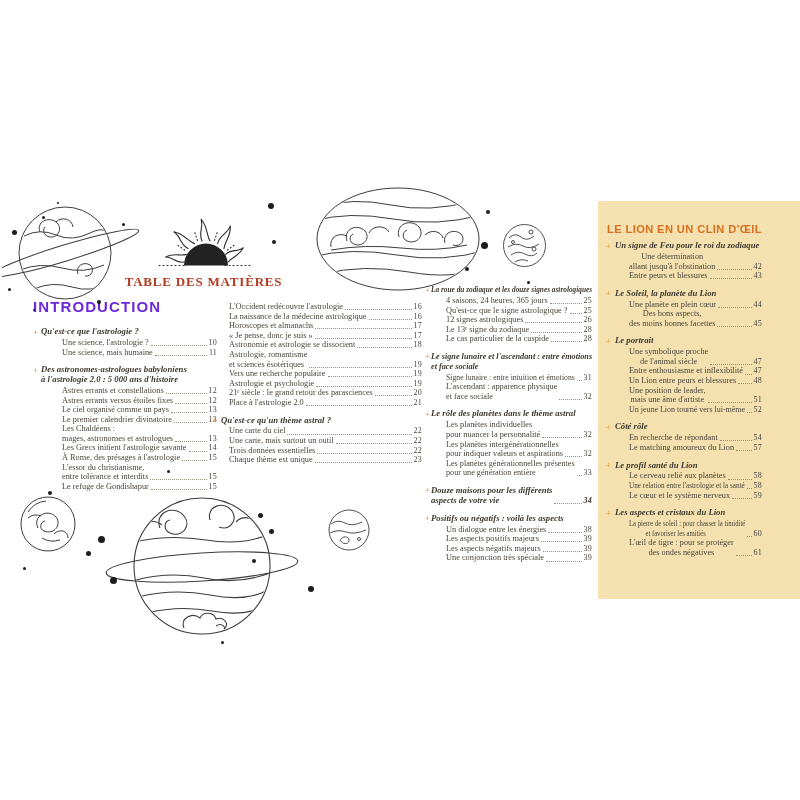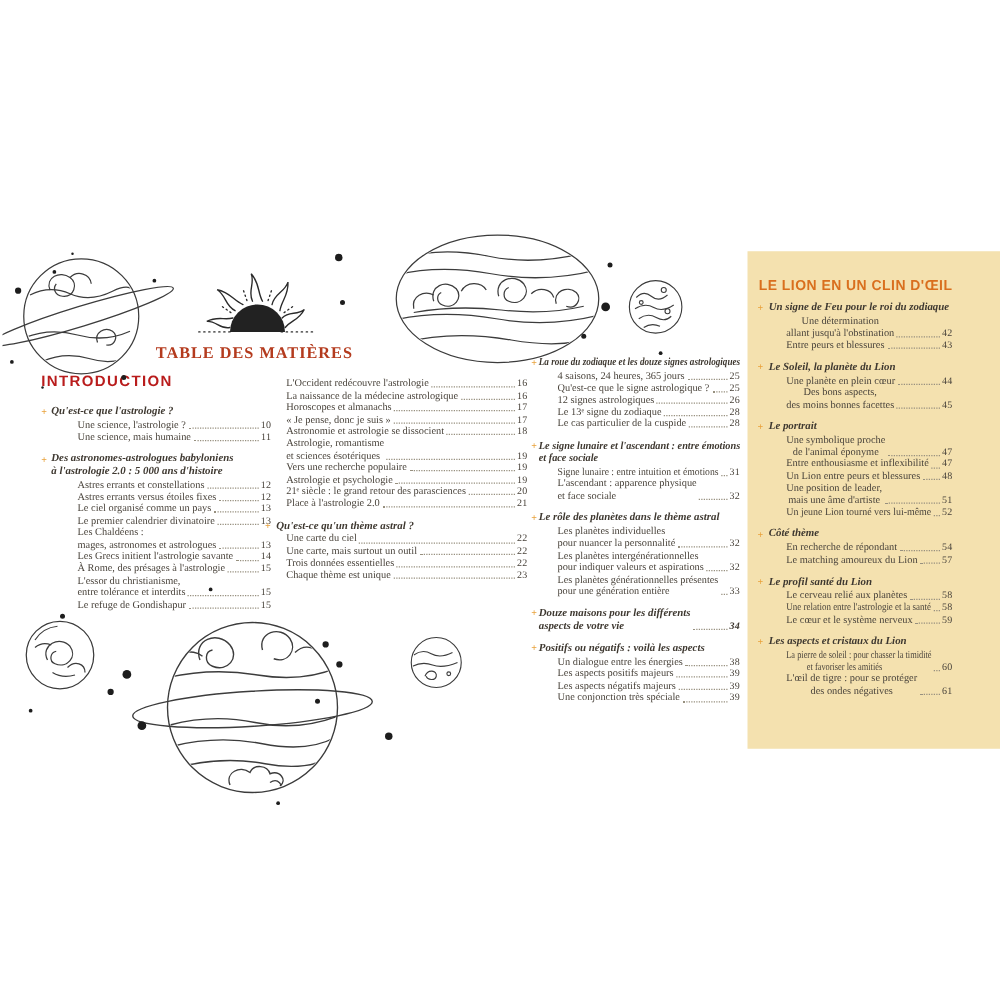--- a/index.html
+++ b/index.html
@@ -3,22 +3,22 @@
 <meta charset="utf-8">
 <style>
   html,body{margin:0;padding:0;background:#ffffff;}
   body{width:800px;height:800px;position:relative;overflow:hidden;
        font-family:"Liberation Serif",serif;color:#453f38;}
   .illus{position:absolute;}
   .dot{position:absolute;background:#1d1d1d;border-radius:50%;}
   .toc-title{position:absolute;left:121px;top:274px;width:165px;text-align:center;
        font-weight:bold;font-size:13px;letter-spacing:0.8px;color:#b43b1e;white-space:pre;}
   .col{position:absolute;}
-  .col-heading{font-family:"Liberation Sans",sans-serif;font-weight:bold;font-size:12px;
-       letter-spacing:1.1px;color:#b91c1c;margin:0 0 12px 0;white-space:pre;}
+  .col-heading{font-family:"Liberation Sans",sans-serif;font-weight:bold;font-size:15px;
+       letter-spacing:1.1px;color:#6d28d9;margin:0 0 12px 0;white-space:pre;}
   .panel{position:absolute;left:598px;top:201px;width:202px;height:398px;background:#f4e1af;
        box-sizing:border-box;padding:22px 38px 0 8px;text-align:center;}
   .panel-heading{font-family:"Liberation Sans",sans-serif;font-weight:bold;font-size:11.5px;
        letter-spacing:0.4px;color:#d96f1e;margin:0 0 6px 0;padding-left:1px;white-space:pre;}
   .sec{margin-top:8px;position:relative;}
   .sec:first-of-type{margin-top:0;}
   .col .col-heading + .sec{margin-top:0;}
   .sec-title-row{position:relative;display:flex;align-items:flex-end;
        font-weight:bold;font-style:italic;font-size:8.7px;line-height:9.9px;color:#3e3830;
        padding-left:var(--tp,8px);margin-bottom:1px;}
@@ -476,21 +476,21 @@
           <span class="num">45</span>
         </div>
       </div>
       <div class="sec">
         <div class="sec-title-row">
           <span class="plus">+</span>
           <span class="lbl sec-title">Le portrait</span>
         </div>
         <div class="entry">
           <span class="lbl">Une symbolique proche
-de l'animal éponyme</span>
+de l'animal siècle</span>
           <span class="dots"></span>
           <span class="num">47</span>
         </div>
         <div class="entry">
           <span class="lbl">Entre enthousiasme et inflexibilité</span>
           <span class="dots"></span>
           <span class="num">47</span>
         </div>
         <div class="entry">
           <span class="lbl">Un Lion entre peurs et blessures</span>
@@ -505,21 +505,21 @@
         </div>
         <div class="entry">
           <span class="lbl" style="transform-origin: left bottom; transform: scaleX(0.959);">Un jeune Lion tourné vers lui-même</span>
           <span class="dots"></span>
           <span class="num">52</span>
         </div>
       </div>
       <div class="sec">
         <div class="sec-title-row">
           <span class="plus">+</span>
-          <span class="lbl sec-title">Côté thème</span>
+          <span class="lbl sec-title">Côté rôle</span>
         </div>
         <div class="entry">
           <span class="lbl">En recherche de répondant</span>
           <span class="dots"></span>
           <span class="num">54</span>
         </div>
         <div class="entry">
           <span class="lbl">Le matching amoureux du Lion</span>
           <span class="dots"></span>
           <span class="num">57</span>

